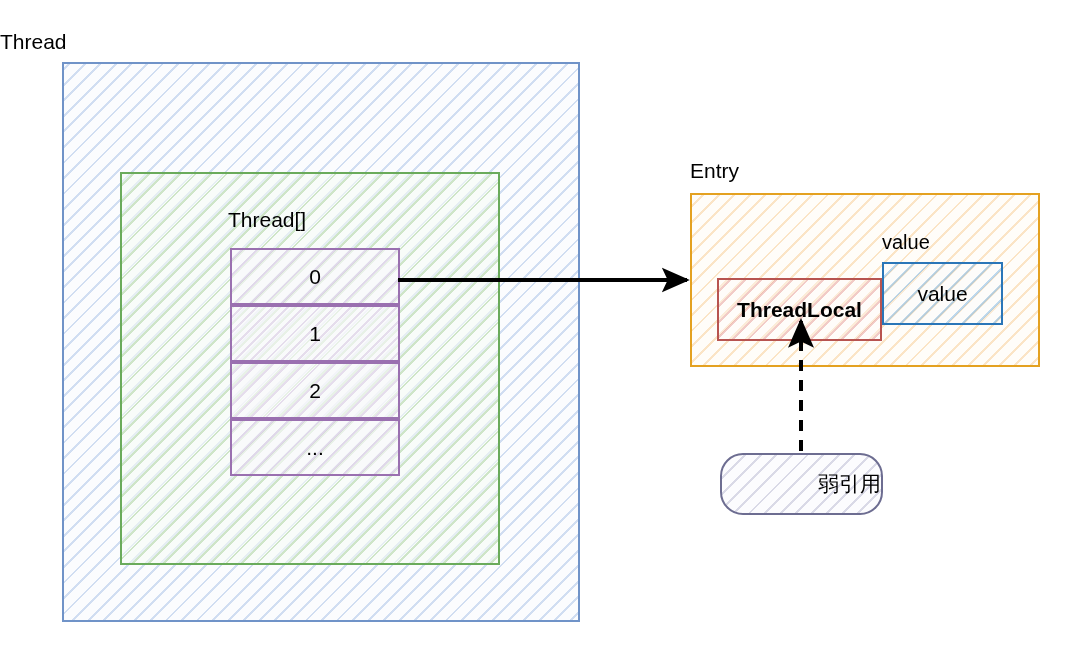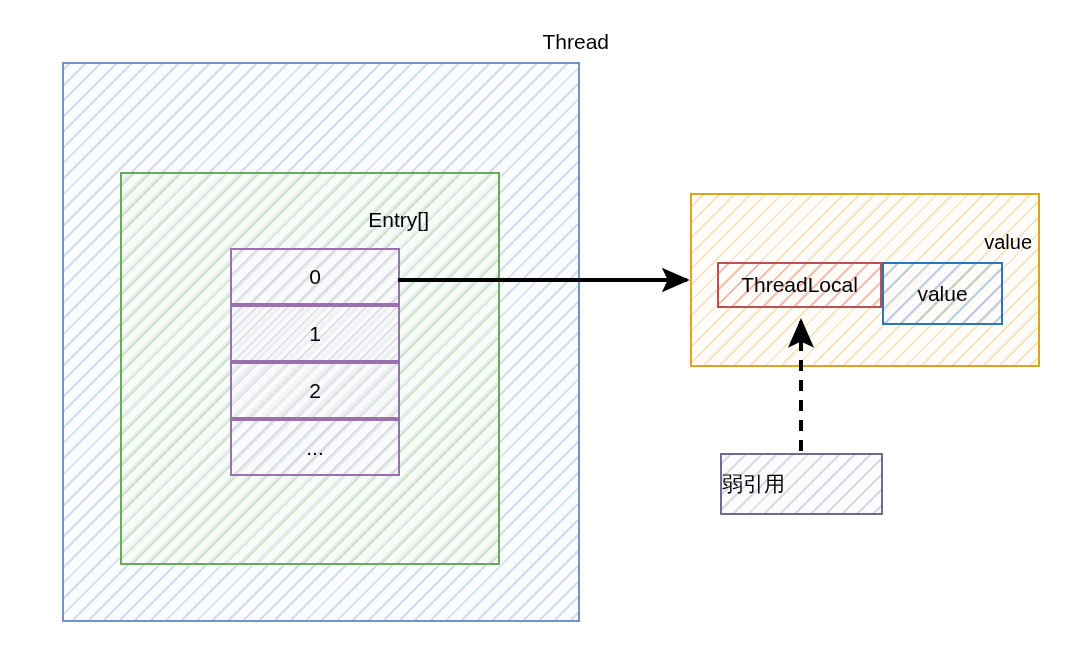--- a/index.html
+++ b/index.html
@@ -20,23 +20,22 @@
     overflow: hidden;
   }
 
   
   .label {
     position: absolute;
     color: #000000;
     font-size: 21px;
     line-height: 1;
     white-space: nowrap;
-    text-align: right;
+    text-align: left;
     z-index: 40;
-    padding-left: 29px;
   }
   .label.small { font-size: 20px; }
 
   
   .box {
     position: absolute;
     box-sizing: border-box;
     border-style: solid;
     border-width: 2px;
     background-repeat: repeat;
@@ -151,24 +150,25 @@
     background-image: repeating-linear-gradient(
         -45deg,
         rgba(120,120,165,0.00) 0px,
         rgba(120,120,165,0.00) 4px,
         rgba(120,120,165,0.26) 4px,
         rgba(120,120,165,0.26) 6px,
         rgba(120,120,165,0.00) 6px,
         rgba(120,120,165,0.00) 11px);
     display: flex;
     align-items: center;
-    justify-content: flex-start;
+    justify-content: flex-end;
     font-size: 21px;
     color: #000;
     z-index: 12;
+    border-radius: 23px;
   }
 
   
   .connector-layer {
     position: absolute;
     left: 0; top: 0;
     width: 1080px;
     height: 659px;
     z-index: 30;
     pointer-events: none;
@@ -179,42 +179,43 @@
 
 <div id="canvas">
 
   <div class="label" style="left:0; top:31px; width:580px;">Thread</div>
 
   <div class="box box-thread" style="left:62px; top:62px; width:518px; height:560px;"></div>
 
 
   <div class="box box-tlmap" style="left:120px; top:172px; width:380px; height:393px;"></div>
 
-  <div class="label" style="left:228px; top:209px; width:172px;">Entry[]</div>
+  <div class="label" style="left:228px; top:209px; width:172px;">Thread[]</div>
 
   <div class="box box-cell" style="left:230px; top:248px; width:170px; height:57px;">
     <span>0</span>
   </div>
   <div class="box box-cell" style="left:230px; top:305px; width:170px; height:57px;">
     <span>1</span>
   </div>
   <div class="box box-cell" style="left:230px; top:362px; width:170px; height:57px;">
     <span>2</span>
   </div>
   <div class="box box-cell" style="left:230px; top:419px; width:170px; height:57px;">
     <span>...</span>
   </div>
 
+  <div class="label" style="left:690px; top:160px; width:350px;">Entry</div>
 
   <div class="box box-entry" style="left:690px; top:193px; width:350px; height:174px;"></div>
 
 
   <div class="label small" style="left:882px; top:232px; width:121px;">value</div>
 
-  <div class="box box-key" style="left:717px; top:262px; width:165px; height:46px;">
+  <div class="box box-key" style="left:717px; top:278px; width:165px; height:63px;font-weight:bold;">
     <span>ThreadLocal</span>
   </div>
 
   <div class="box box-value" style="left:882px; top:262px; width:121px; height:63px;">
     <span>value</span>
   </div>
 
   <div class="box box-weakref" style="left:720px; top:453px; width:163px; height:62px;">
     <span>弱引用</span>
   </div>

